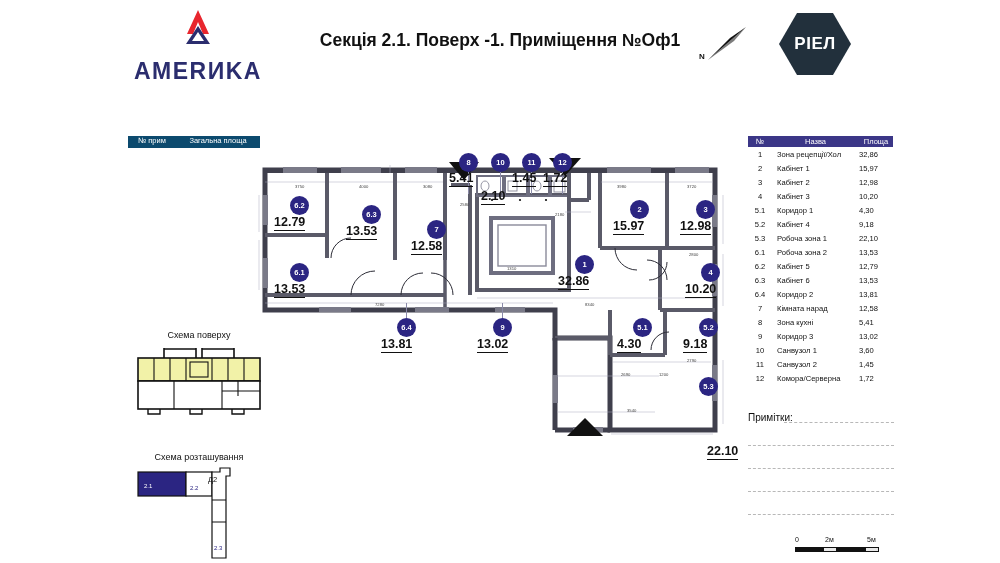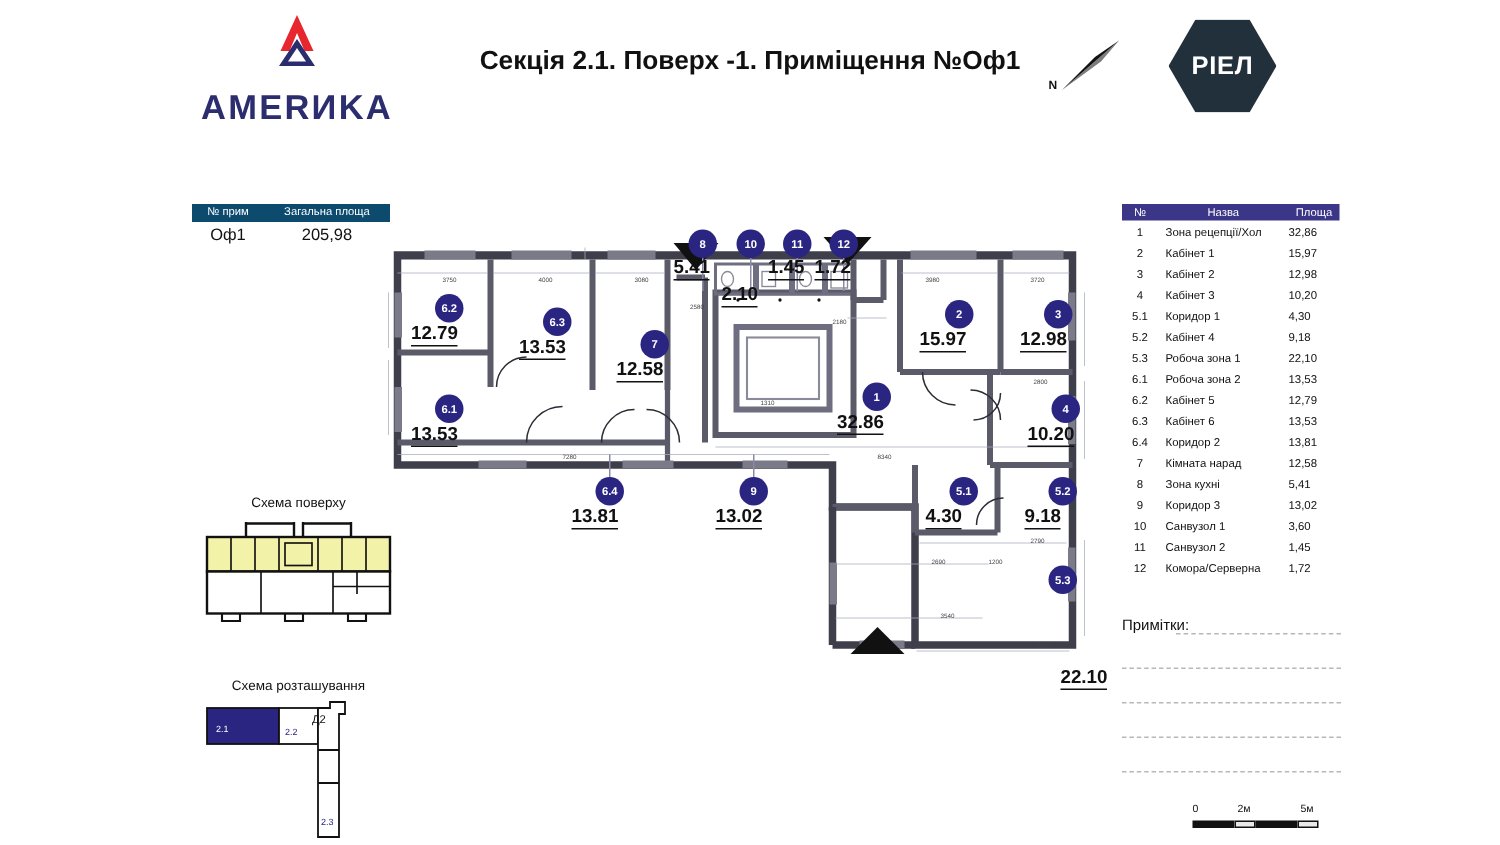--- a/index.html
+++ b/index.html
@@ -115,24 +115,20 @@
       <div class="riel-hex">
         <span class="riel-text">РІЕЛ</span>
       </div>
     </div>
   </div>
 
   <div class="mini-table">
     <div class="mini-head">
       <span>№ прим</span>
       <span>Загальна площа</span>
-    </div>
-    <div class="mini-row">
-      <span>Оф1</span>
-      <span>205,98</span>
     </div>
   </div>
 
   <div class="scheme-block" id="floor-scheme">
     <div class="scheme-title">Схема поверху</div>
     <svg width="130" height="72" viewBox="0 0 130 72">
       <rect x="4" y="14" width="122" height="23" fill="#f2f2a8" stroke="#111" stroke-width="1.6"></rect>
       <rect x="4" y="37" width="122" height="28" fill="#ffffff" stroke="#111" stroke-width="1.6"></rect>
       <path d="M30 4 L30 14 M62 4 L62 14 M68 4 L68 14 M100 4 L100 14" stroke="#111" stroke-width="1.6" fill="none"></path>
       <path d="M30 5 L62 5 M68 5 L100 5" stroke="#111" stroke-width="1.6"></path>

